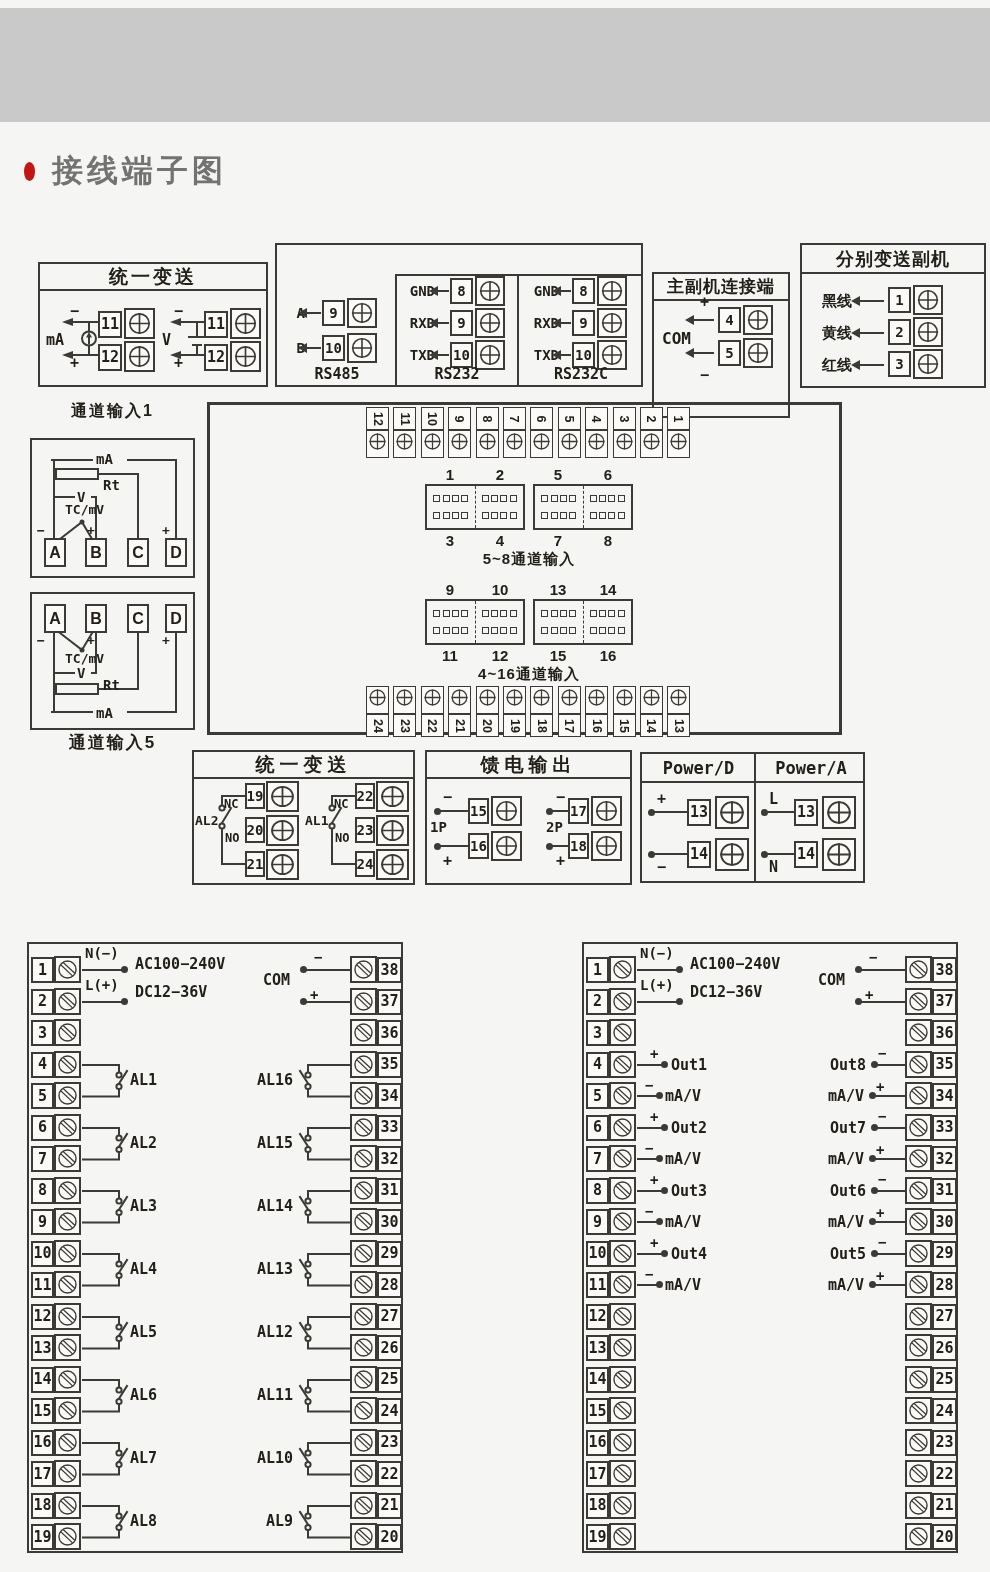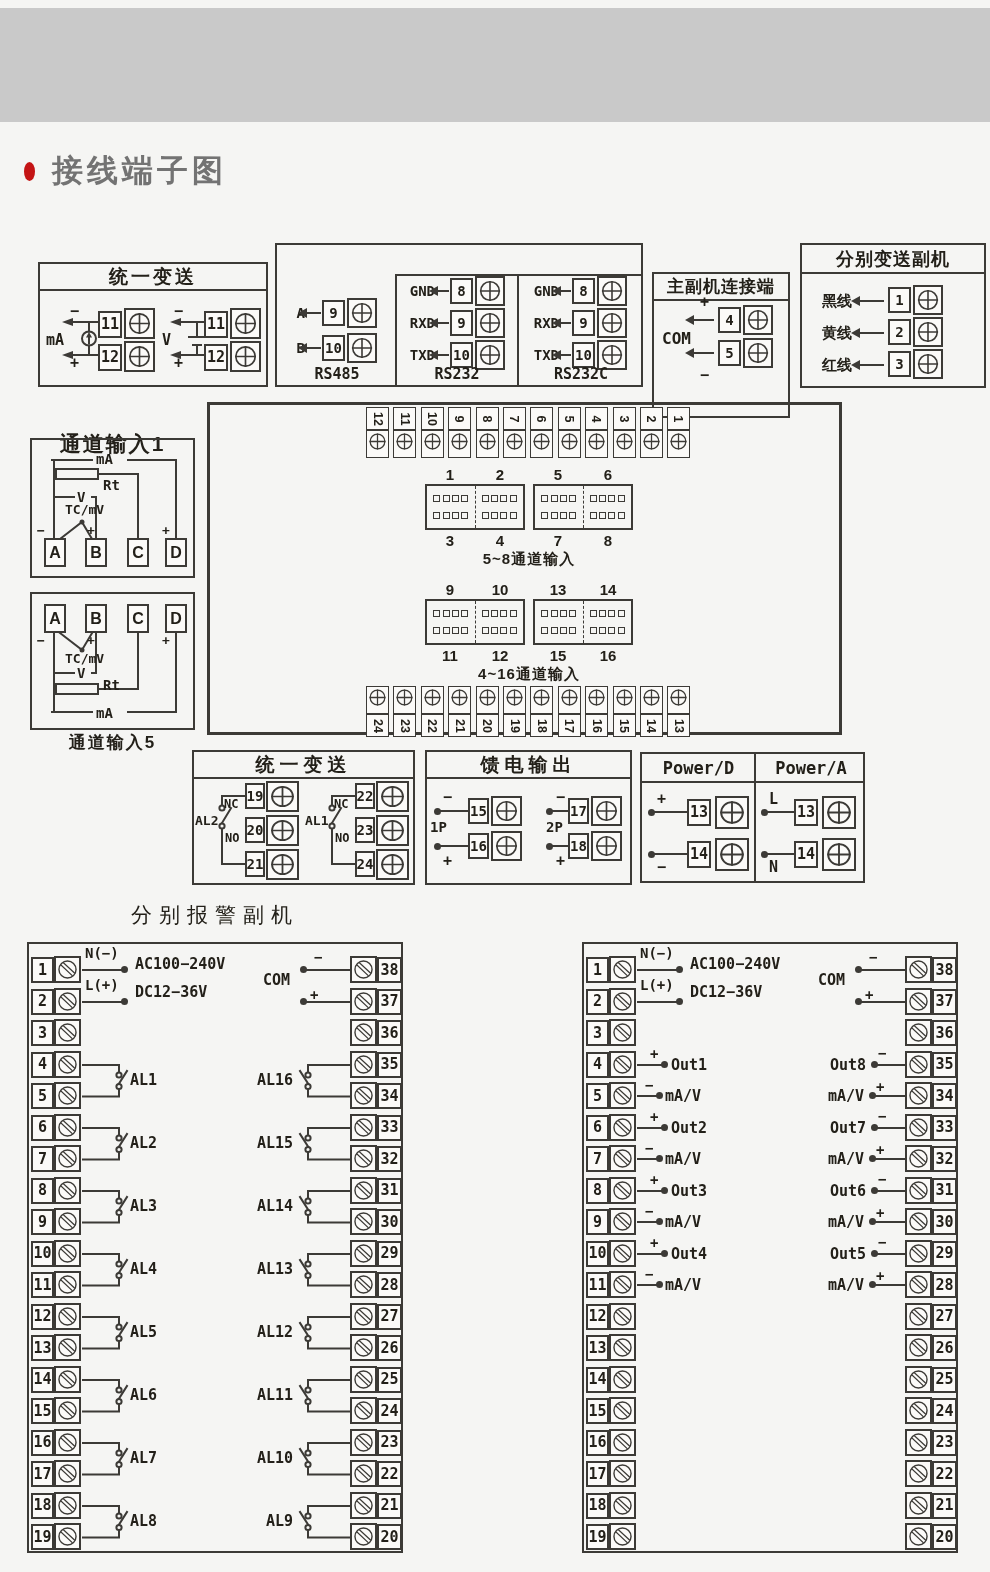--- a/index.html
+++ b/index.html
@@ -221,21 +221,21 @@
       <div class="arrowL" style="position: absolute; left: 58px; top: 119px; width: 24px;"></div>
       <div class="ncell m" style="position: absolute; left: 86px; top: 106px; width: 23px; height: 26px; font-size: 14px;">3</div>
       <div class="screw" style="position: absolute; left: 111px; top: 104px; width: 30px; height: 30px;">
         <svg class="sv" viewBox="0 0 30 30" preserveAspectRatio="none">
           <circle cx="15" cy="15" r="11.6"></circle>
           <path d="M15 3.4 V26.6 M3.4 15 H26.6"></path>
         </svg>
       </div>
     </div>
 
-  <div class="lbl" style="left:30px;top:432px;width:165px;text-align:center;font-size:21px;letter-spacing:2px">通道输入1</div>
+  <div class="lbl" style="left:30px;top:402px;width:165px;text-align:center;font-size:16px;letter-spacing:2px">通道输入1</div>
   <div class="box" style="left:30px;top:438px;width:165px;height:140px">
     <div class="svgwrap" style="left:0;top:0;width:161px;height:136px">
       <svg class="sv" viewBox="0 0 161 136">
         <path d="M20 20 H60 M96 20 H144 M22 20 V99 M144 20 V99 M66 34 H106 M106 34 V99 M22 57 H42 M60 57 H64 M64 57 V99"></path>
         <rect x="24" y="29" width="42" height="10"></rect>
         <path d="M50 82 L28 99 M50 82 L60 99"></path>
           <circle class="fl" cx="50" cy="82" r="2.5"></circle>
       </svg>
     </div>
     <div class="lbl m" style="left:64px;top:12px;font-size:14px">mA</div>
@@ -755,21 +755,20 @@
       <div class="wire" style="position: absolute; left: 122px; top: 99px; width: 30px;"></div>
       <div class="ncell m" style="position: absolute; left: 152px; top: 87px; width: 24px; height: 27px; font-size: 15px;">14</div>
       <div class="screw" style="position: absolute; left: 180px; top: 84px; width: 34px; height: 33px;">
         <svg class="sv" viewBox="0 0 30 30" preserveAspectRatio="none">
           <circle cx="15" cy="15" r="11.6"></circle>
           <path d="M15 3.4 V26.6 M3.4 15 H26.6"></path>
         </svg>
       </div>
     </div>
 
-  <div class="lbl" style="left:27px;top:903px;width:376px;text-align:center;font-size:21px;letter-spacing:7px;font-weight:normal">分别报警副机</div>
   <div class="box" id="slave-alarm" style="left:27px;top:942px;width:376px;height:611px;border-width:2.5px">
       <div class="ncell m" style="position: absolute; left: 2px; top: 13px; width: 23px; height: 26px; font-size: 15px;">1</div>
       <div class="screw" style="position: absolute; left: 25px; top: 12px; width: 27px; height: 27px;">
         <svg class="sv" viewBox="0 0 30 30" preserveAspectRatio="none">
           <circle cx="15" cy="15" r="12.2"></circle>
           <path d="M9.5 5.5 L25 20 M6 9 L21.5 23.5" stroke-width="1.8"></path>
         </svg>
       </div>
       <div class="ncell m" style="position: absolute; left: 2px; top: 44.5px; width: 23px; height: 26px; font-size: 15px;">2</div>
       <div class="screw" style="position: absolute; left: 25px; top: 43.5px; width: 27px; height: 27px;">

